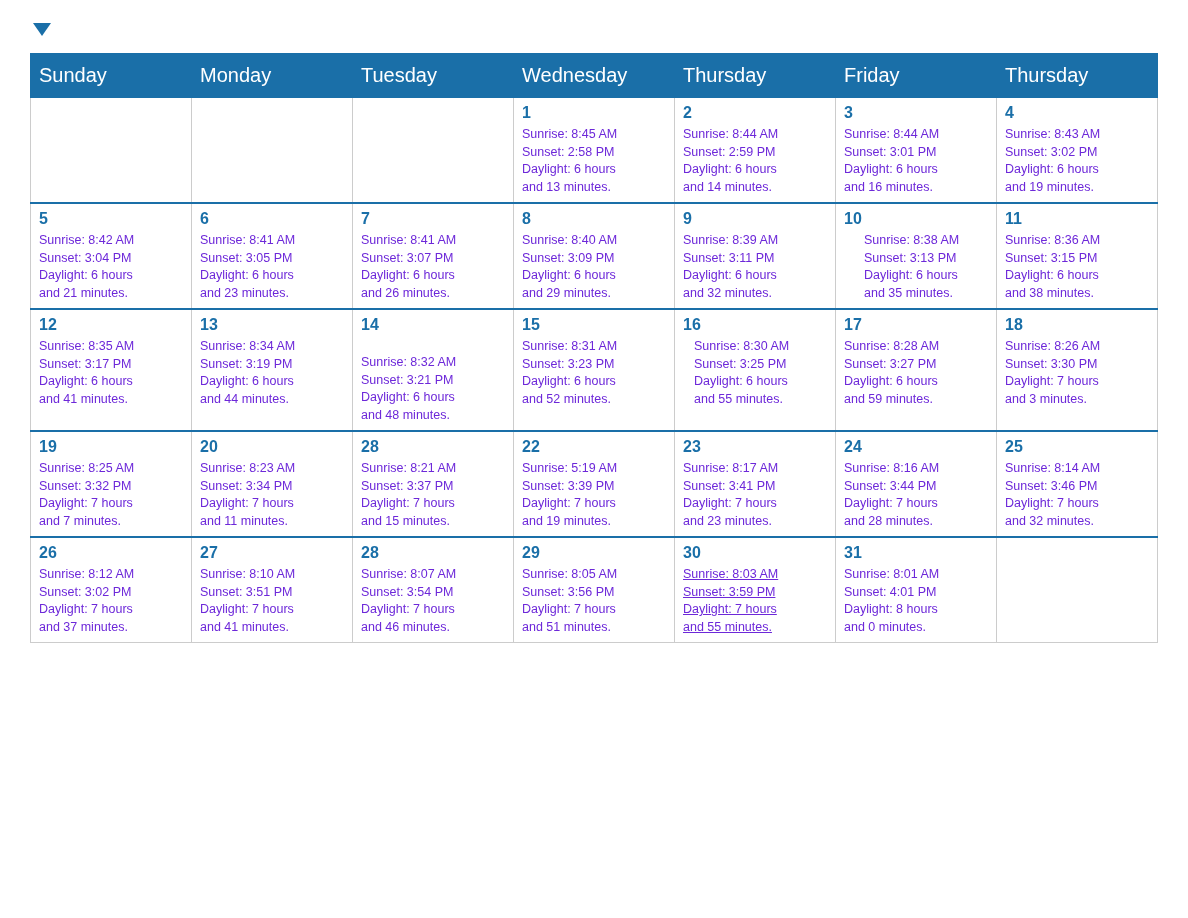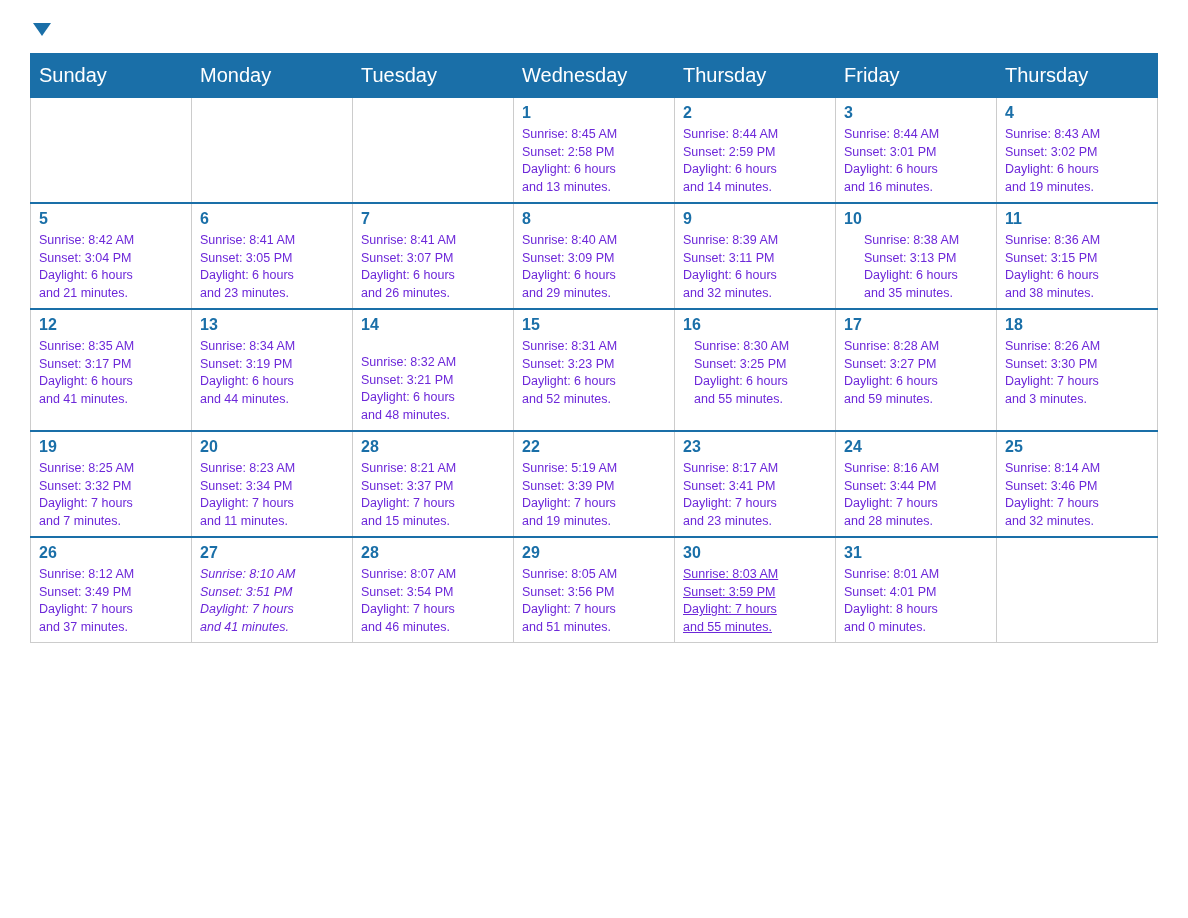--- a/index.html
+++ b/index.html
@@ -302,27 +302,27 @@
           <div class="day-info" style="white-space: pre-line;">Sunrise: 8:14 AM
 Sunset: 3:46 PM
 Daylight: 7 hours
 and 32 minutes.</div>
         </td>
       </tr>
       <tr>
         <td>
           <span class="day-number">26</span>
           <div class="day-info" style="white-space: pre-line;">Sunrise: 8:12 AM
-Sunset: 3:49 PM
+Sunset: 3:02 PM
 Daylight: 7 hours
 and 37 minutes.</div>
         </td>
         <td>
           <span class="day-number">27</span>
-          <div class="day-info" style="white-space: pre-line; font-style: italic;">Sunrise: 8:10 AM
+          <div class="day-info" style="white-space: pre-line;">Sunrise: 8:10 AM
 Sunset: 3:51 PM
 Daylight: 7 hours
 and 41 minutes.</div>
         </td>
         <td>
           <span class="day-number">28</span>
           <div class="day-info" style="white-space: pre-line;">Sunrise: 8:07 AM
 Sunset: 3:54 PM
 Daylight: 7 hours
 and 46 minutes.</div>

